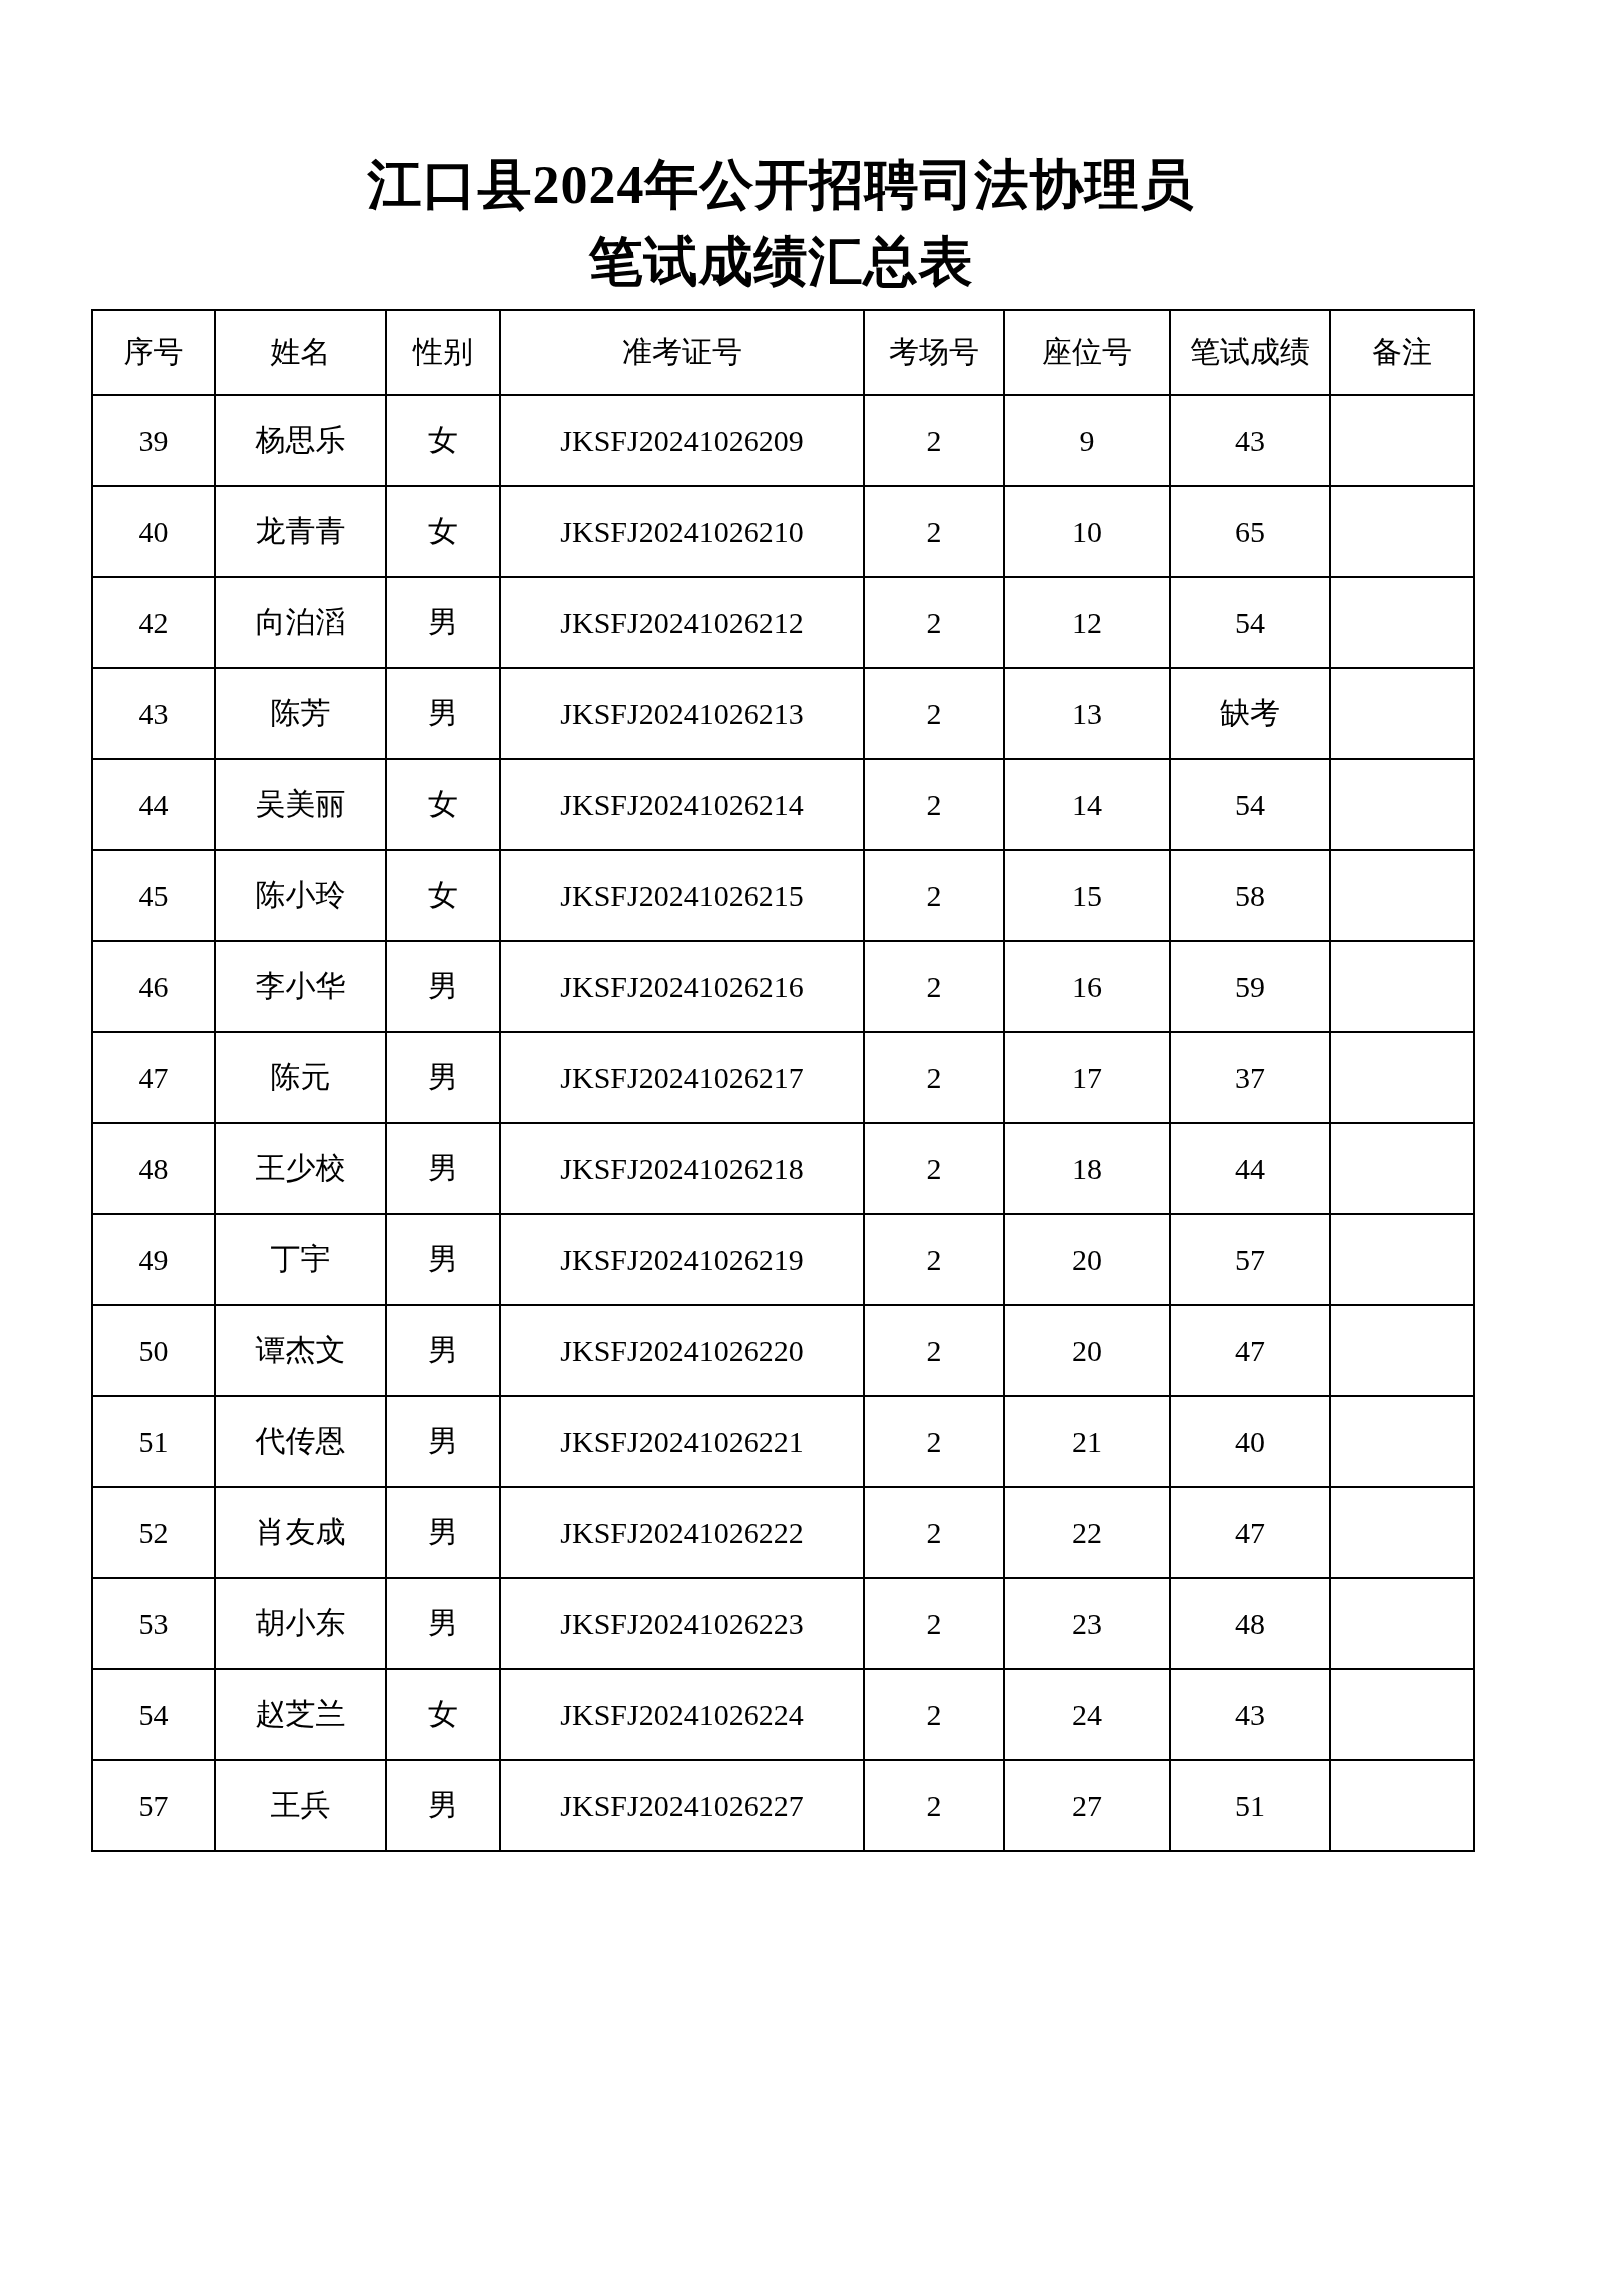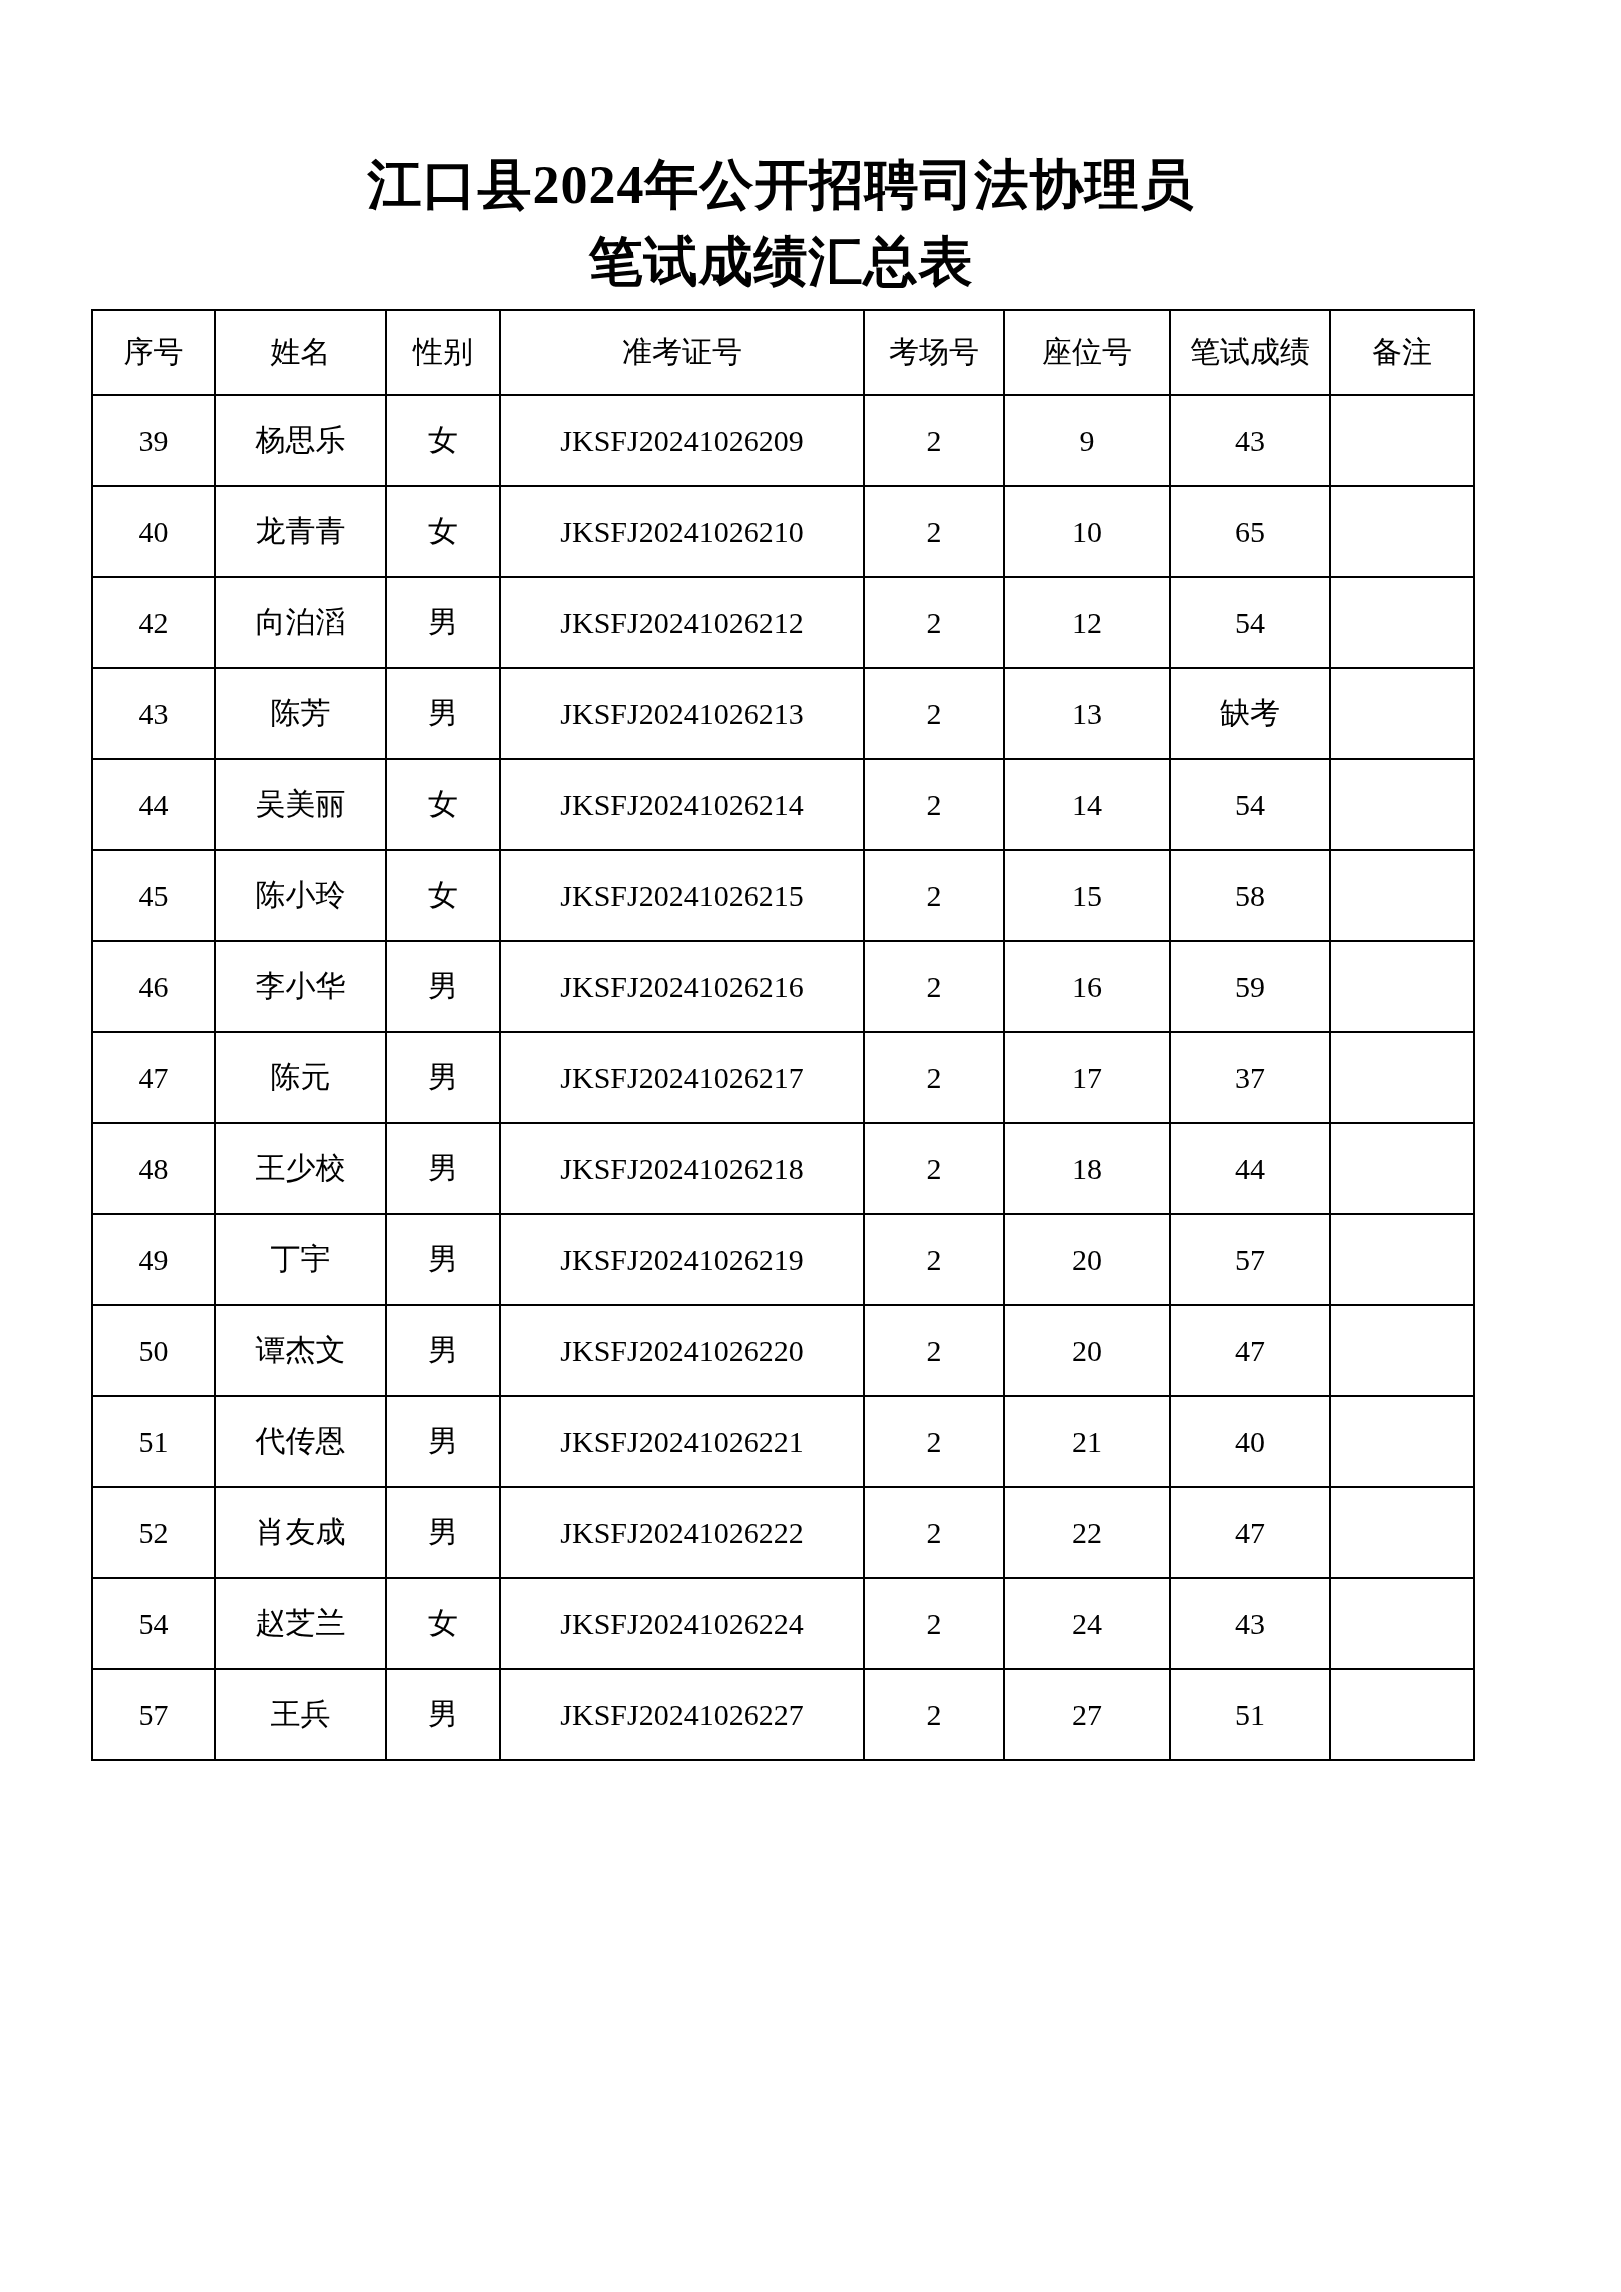--- a/index.html
+++ b/index.html
@@ -224,20 +224,30 @@
           <td>52</td>
           <td>肖友成</td>
           <td>男</td>
           <td>JKSFJ20241026222</td>
           <td>2</td>
           <td>22</td>
           <td>47</td>
           <td></td>
         </tr>
         <tr>
+          <td>53</td>
+          <td>胡小东</td>
+          <td>男</td>
+          <td>JKSFJ20241026223</td>
+          <td>2</td>
+          <td>23</td>
+          <td>48</td>
+          <td></td>
+        </tr>
+        <tr>
           <td>54</td>
           <td>赵芝兰</td>
           <td>女</td>
           <td>JKSFJ20241026224</td>
           <td>2</td>
           <td>24</td>
           <td>43</td>
           <td></td>
         </tr>
         <tr>

